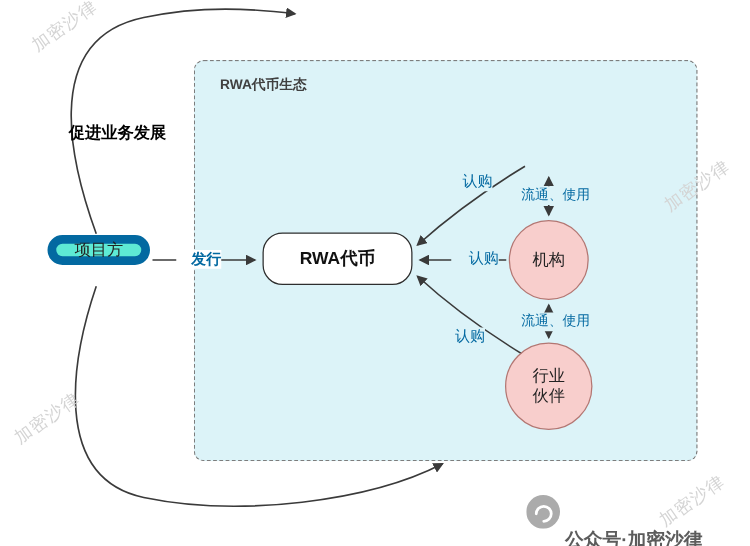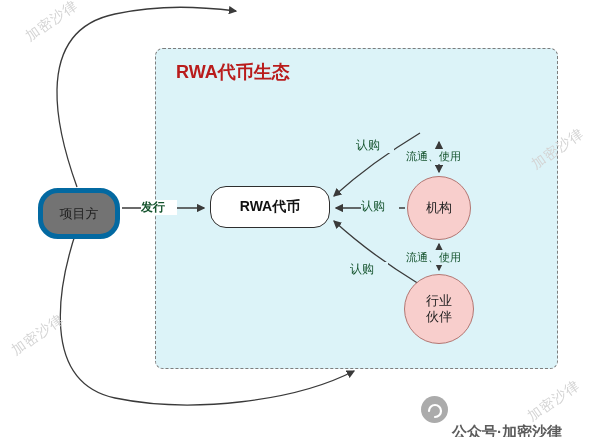--- a/index.html
+++ b/index.html
@@ -8,47 +8,47 @@
     background: #ffffff; overflow: hidden;
     font-family: "Liberation Sans", sans-serif;
   }
   .eco-box {
     position: absolute; left: 155px; top: 48px; width: 403px; height: 321px;
     background: #dcf3f8; border: 1px dashed #7d7d7d; border-radius: 8px;
     box-sizing: border-box; z-index: 1;
   }
   .eco-title {
     position: absolute; left: 176px; top: 60px;
-    font-size: 18px; font-weight: bold; color: #b91c1c; z-index: 3;
+    font-size: 11px; font-weight: bold; color: #404040; z-index: 3;
   }
   .arrows { position: absolute; left: 0; top: 0; z-index: 2; pointer-events: none; }
   .token-box {
     position: absolute; left: 210px; top: 186px; width: 120px; height: 42px;
     background: #ffffff; border: 1px solid #2e2e2e; border-radius: 16px;
     display: flex; align-items: center; justify-content: center;
     font-size: 14px; font-weight: bold; color: #111; z-index: 3; box-sizing: border-box;
   }
   .pill {
-    position: absolute; left: 38px; top: 188px; width: 82px; height: 51px;
-    background: #737373; border: 5px solid #0369a1; border-radius: 20px;
+    position: absolute; left: 38px; top: 188px; width: 82px; height: 24px;
+    background: #5eead4; border: 7px solid #0369a1; border-radius: 20px;
     display: flex; align-items: center; justify-content: center;
     font-size: 13px; color: #222; z-index: 3; box-sizing: border-box;
   }
   .circle {
     position: absolute; background: #f8cecc; border: 1px solid #b37672;
     border-radius: 50%; display: flex; flex-direction: column;
     align-items: center; justify-content: center; text-align: center;
     font-size: 13px; color: #222; z-index: 3; box-sizing: border-box; line-height: 16px;
   }
   .c-retail  { left: 407px; top: 74px;  width: 64px; height: 64px; }
   .c-inst    { left: 407px; top: 176px; width: 64px; height: 64px; }
   .c-partner { left: 404px; top: 274px; width: 70px; height: 70px; }
   .edge-label {
-    position: absolute; z-index: 4; font-size: 12px; color: #14532d;
-    text-align: left; line-height: 15px;
+    position: absolute; z-index: 4; font-size: 12px; color: #0369a1;
+    text-align: right; line-height: 15px;
   }
   .lbl-cyan  { background: #dcf3f8; }
   .lbl-white { background: #ffffff; }
   .lbl-issue     { left: 141px; top: 200px; width: 36px; font-weight: bold; }
   .lbl-sub-top   { left: 356px; top: 138px; width: 38px; }
   .lbl-sub-mid   { left: 361px; top: 199px; width: 38px; }
   .lbl-sub-bot   { left: 350px; top: 262px; width: 38px; }
   .lbl-flow-top  { left: 406px; top: 149px; width: 66px; font-size: 11px; }
   .lbl-flow-bot  { left: 406px; top: 250px; width: 66px; font-size: 11px; }
   .note {
@@ -116,20 +116,21 @@
   </div>
 
   <div class="edge-label lbl-white lbl-issue">发行</div>
   <div class="edge-label lbl-cyan lbl-sub-top">认购</div>
   <div class="edge-label lbl-cyan lbl-sub-mid">认购</div>
   <div class="edge-label lbl-cyan lbl-sub-bot">认购</div>
   <div class="edge-label lbl-cyan lbl-flow-top">流通、使用</div>
   <div class="edge-label lbl-cyan lbl-flow-bot">流通、使用</div>
 
   <div class="note note-top">
+    <div>促进业务发展</div>
   </div>
   <div class="note note-bottom">
   </div>
 
   <div class="wm wm-1">加密沙律</div>
   <div class="wm wm-2">加密沙律</div>
   <div class="wm wm-3">加密沙律</div>
   <div class="wm wm-4">加密沙律</div>
 
   <svg class="footer-logo" viewBox="0 0 27 27">

